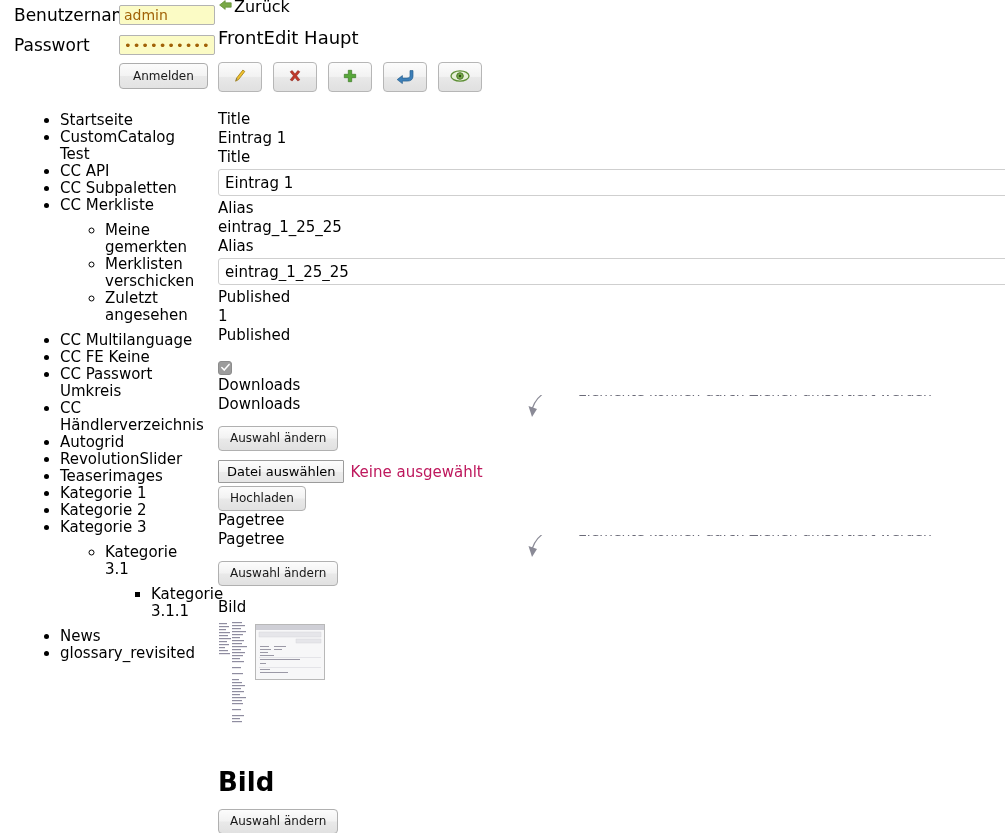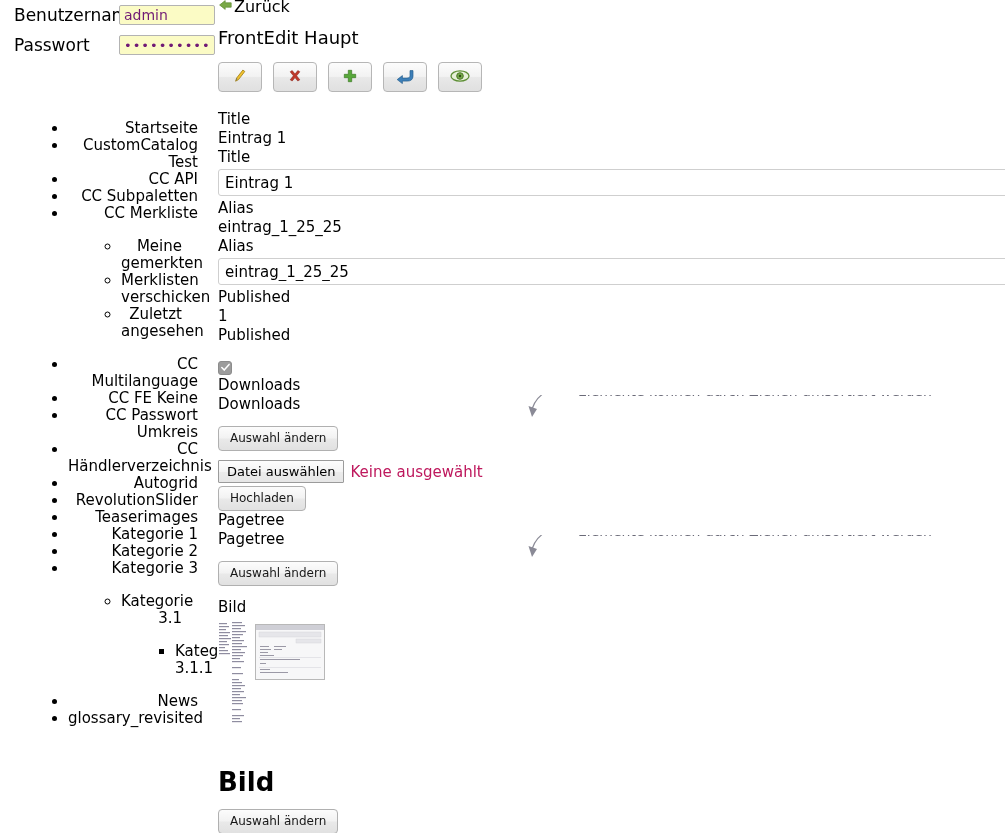--- a/index.html
+++ b/index.html
@@ -38,21 +38,21 @@
   .login-input {
     width: 96px;
     height: 20px;
     box-sizing: border-box;
     background: #fbfbc5;
     border: 1px solid #b3b3b3;
     border-radius: 2px;
     font-family: "DejaVu Sans", "Liberation Sans", sans-serif;
     font-size: 14px;
     padding: 1px 4px;
-    color: #701a75;
+    color: #a16207;
     outline: none;
   }
   .login-input.pw {
     letter-spacing: 1px;
     font-size: 13px;
   }
   #login-submit-row {
     display: flex;
     height: 32px;
     align-items: center;
@@ -120,24 +120,23 @@
   #nav-tree {
     position: absolute;
     left: 14px;
     top: 104px;
     width: 200px;
     font-size: 15px;
     line-height: 17px;
     color: #000;
   }
   #nav-tree ul {
-    margin: 16px;
+    margin: 8px;
     padding-left: 38px;
     list-style-type: disc;
-    text-align: right;
   }
   #nav-tree ul ul {
     padding-left: 37px;
     list-style-type: circle;
   }
   #nav-tree ul ul ul {
     padding-left: 38px;
     list-style-type: square;
   }
   #nav-tree li {
@@ -273,20 +272,23 @@
 <body>
 
 <div id="login-block">
   <div class="login-row">
     <span class="login-label">Benutzername</span>
     <input class="login-input" type="text" value="admin" style="">
   </div>
   <div class="login-row">
     <span class="login-label">Passwort</span>
     <input class="login-input pw" type="text" value="•••••••••••" style="">
+  </div>
+  <div id="login-submit-row">
+    <button class="btn" id="anmelden-button">Anmelden</button>
   </div>
 </div>
 
 <a id="back-link" href="#">
   <span id="back-arrow-icon">
     <svg width="15" height="14" viewBox="0 0 15 14" aria-hidden="true">
       <path d="M7.2 2.6 L1.6 7 L7.2 11.4 L7.2 9.2 L13.2 9.2 L13.2 4.8 L7.2 4.8 Z" fill="#79a846" stroke="#5f8c33" stroke-width="0.7"></path>
     </svg>
   </span>
   <span>Zurück</span>

